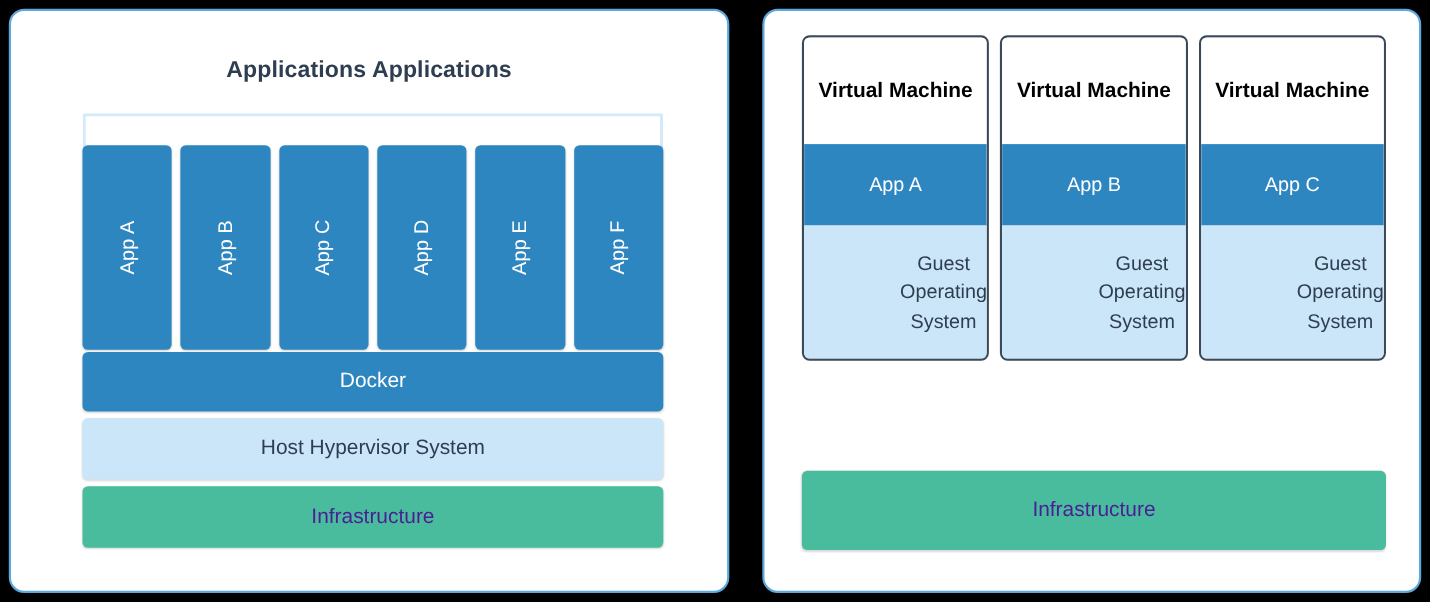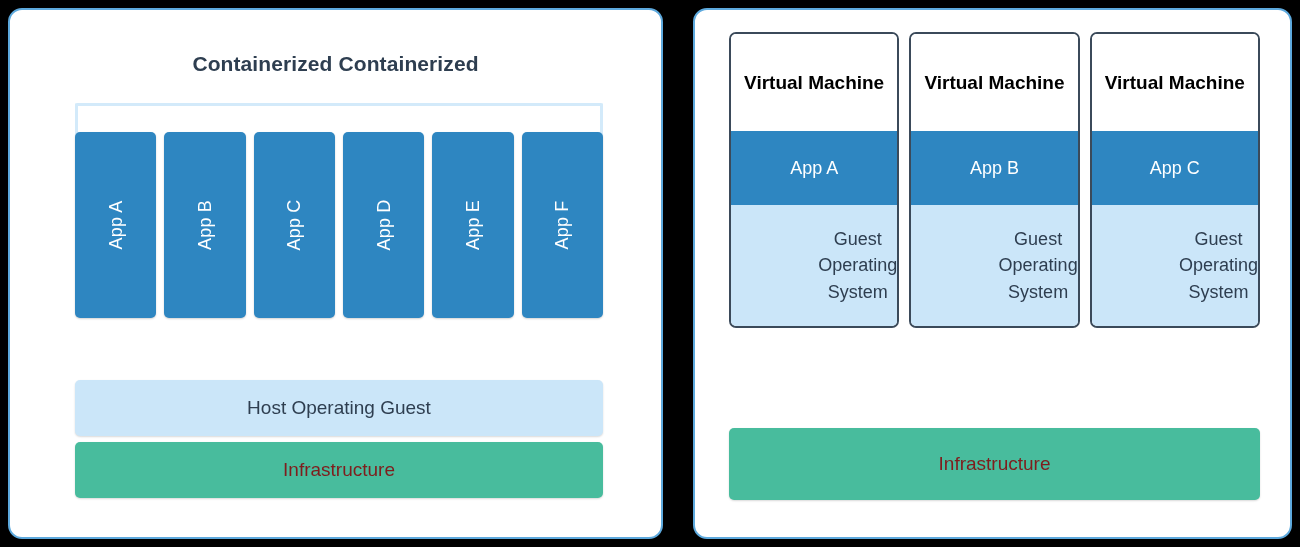--- a/index.html
+++ b/index.html
@@ -91,21 +91,21 @@
     border-radius: 5px;
     display: flex;
     align-items: center;
     justify-content: center;
     font-size: 19px;
     box-shadow: 0 1px 2px rgba(0,0,0,0.15);
     box-sizing: border-box;
   }
   .bar-blue  { background: #2E86C1; color: #ffffff; }
   .bar-lblue { background: #CBE6F9; color: #2E3E50; }
-  .bar-green { background: #48BC9D; color: #7f1d1d; }
+  .bar-green { background: #48BC9D; color: #4c1d95; }
 
   #bar-docker  { top: 310px; height: 54px; }
   #bar-host-os { top: 370px; height: 56px; }
   #bar-infra-l { top: 432px; height: 56px; }
 
   
   .vm-row {
     position: absolute;
     left: 34px;
     top: 22px;
@@ -170,21 +170,21 @@
   #bar-hypervisor { top: 332px; height: 78px; }
   #bar-infra-r    { top: 418px; height: 72px; }
 </style>
 </head>
 <body>
 
 <div id="stage">
 
   <div id="panel-left" class="panel">
 
-    <div class="panel-title">Containerized Containerized</div>
+    <div class="panel-title">Applications Applications</div>
 
     <div class="app-bracket"></div>
 
     <div class="apps-row">
       <div class="app-col">
         <span class="app-label">App A</span>
       </div>
       <div class="app-col">
         <span class="app-label">App B</span>
       </div>
@@ -195,22 +195,23 @@
         <span class="app-label">App D</span>
       </div>
       <div class="app-col">
         <span class="app-label">App E</span>
       </div>
       <div class="app-col">
         <span class="app-label">App F</span>
       </div>
     </div>
 
-
-    <div id="bar-host-os" class="stack-bar bar-lblue">Host Operating Guest</div>
+    <div id="bar-docker" class="stack-bar bar-blue">Docker</div>
+
+    <div id="bar-host-os" class="stack-bar bar-lblue">Host Hypervisor System</div>
 
     <div id="bar-infra-l" class="stack-bar bar-green">Infrastructure</div>
   </div>
 
   <div id="panel-right" class="panel">
 
     <div class="vm-row">
 
       <div class="vm-box">
         <div class="vm-title">Virtual Machine</div>

